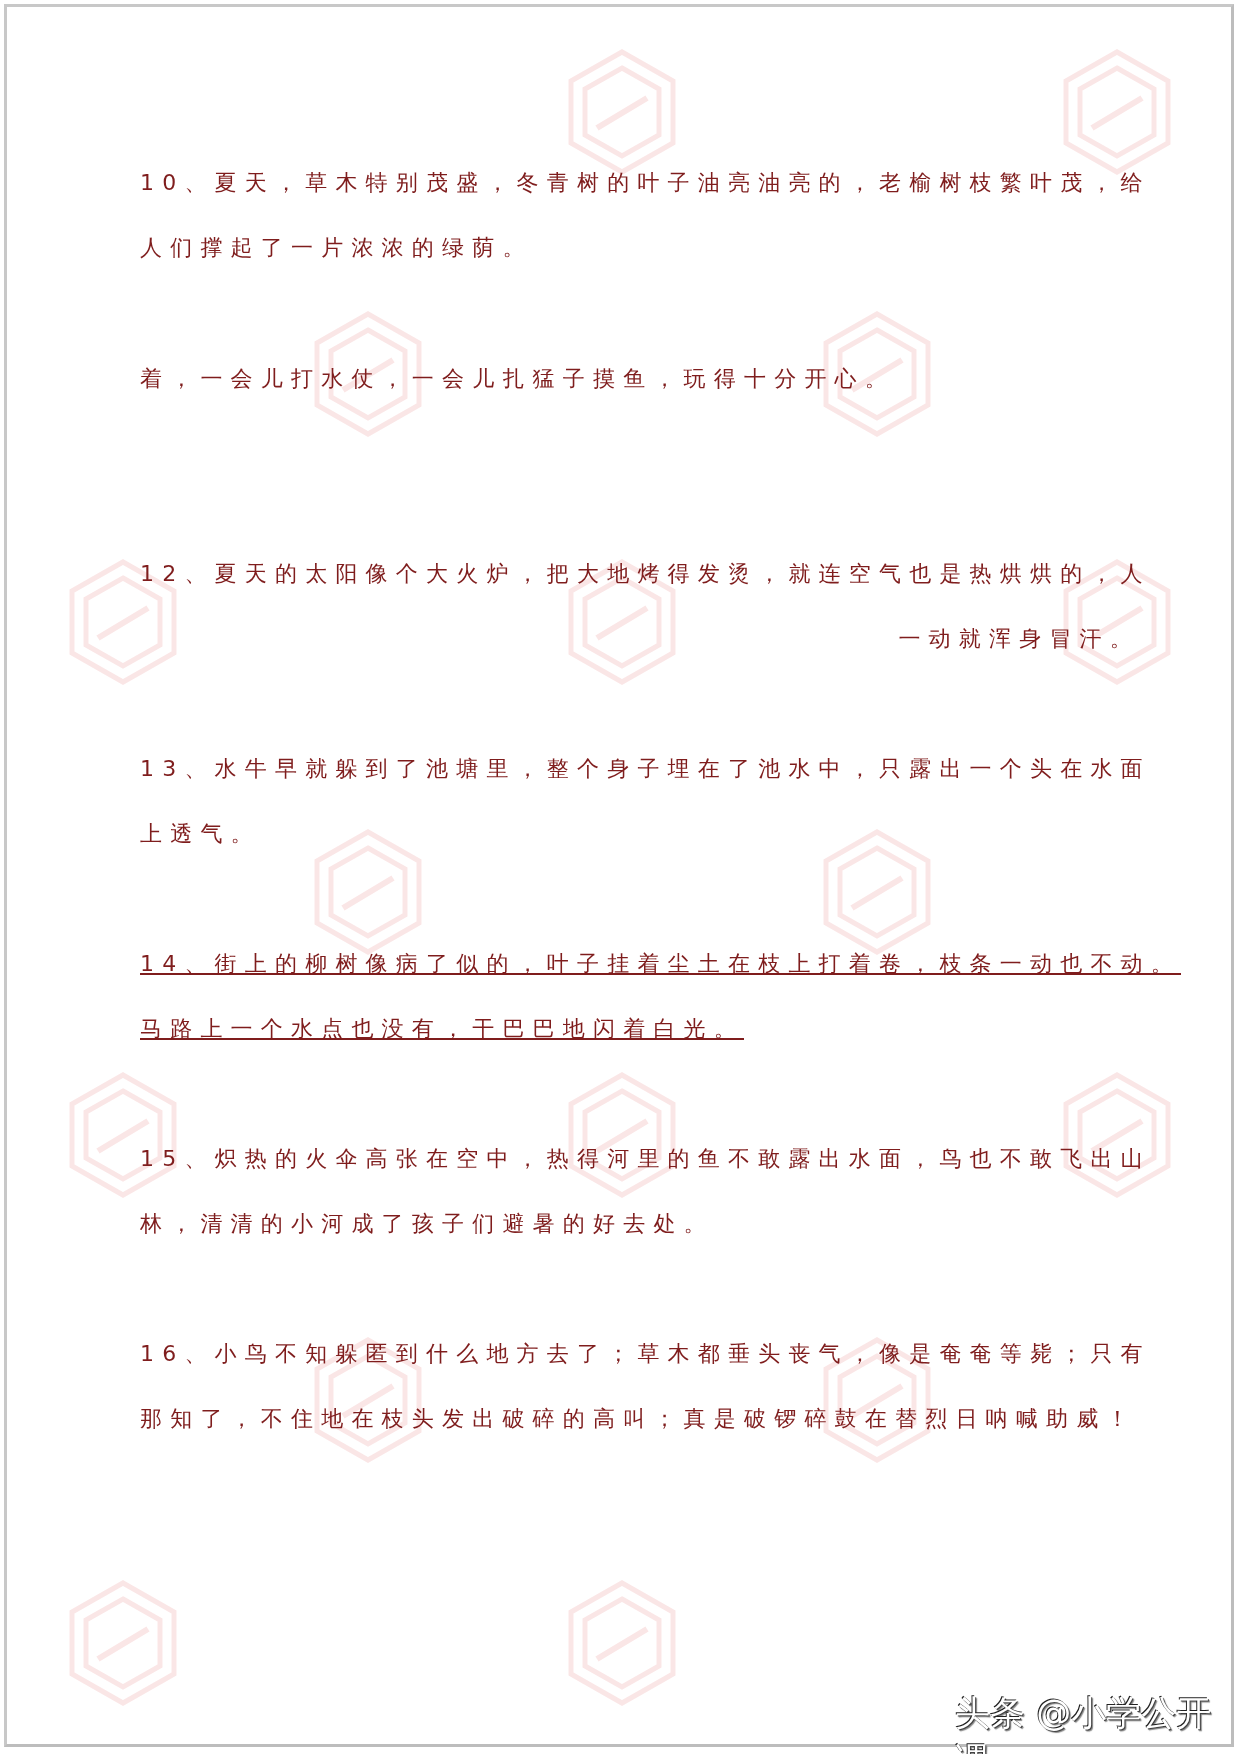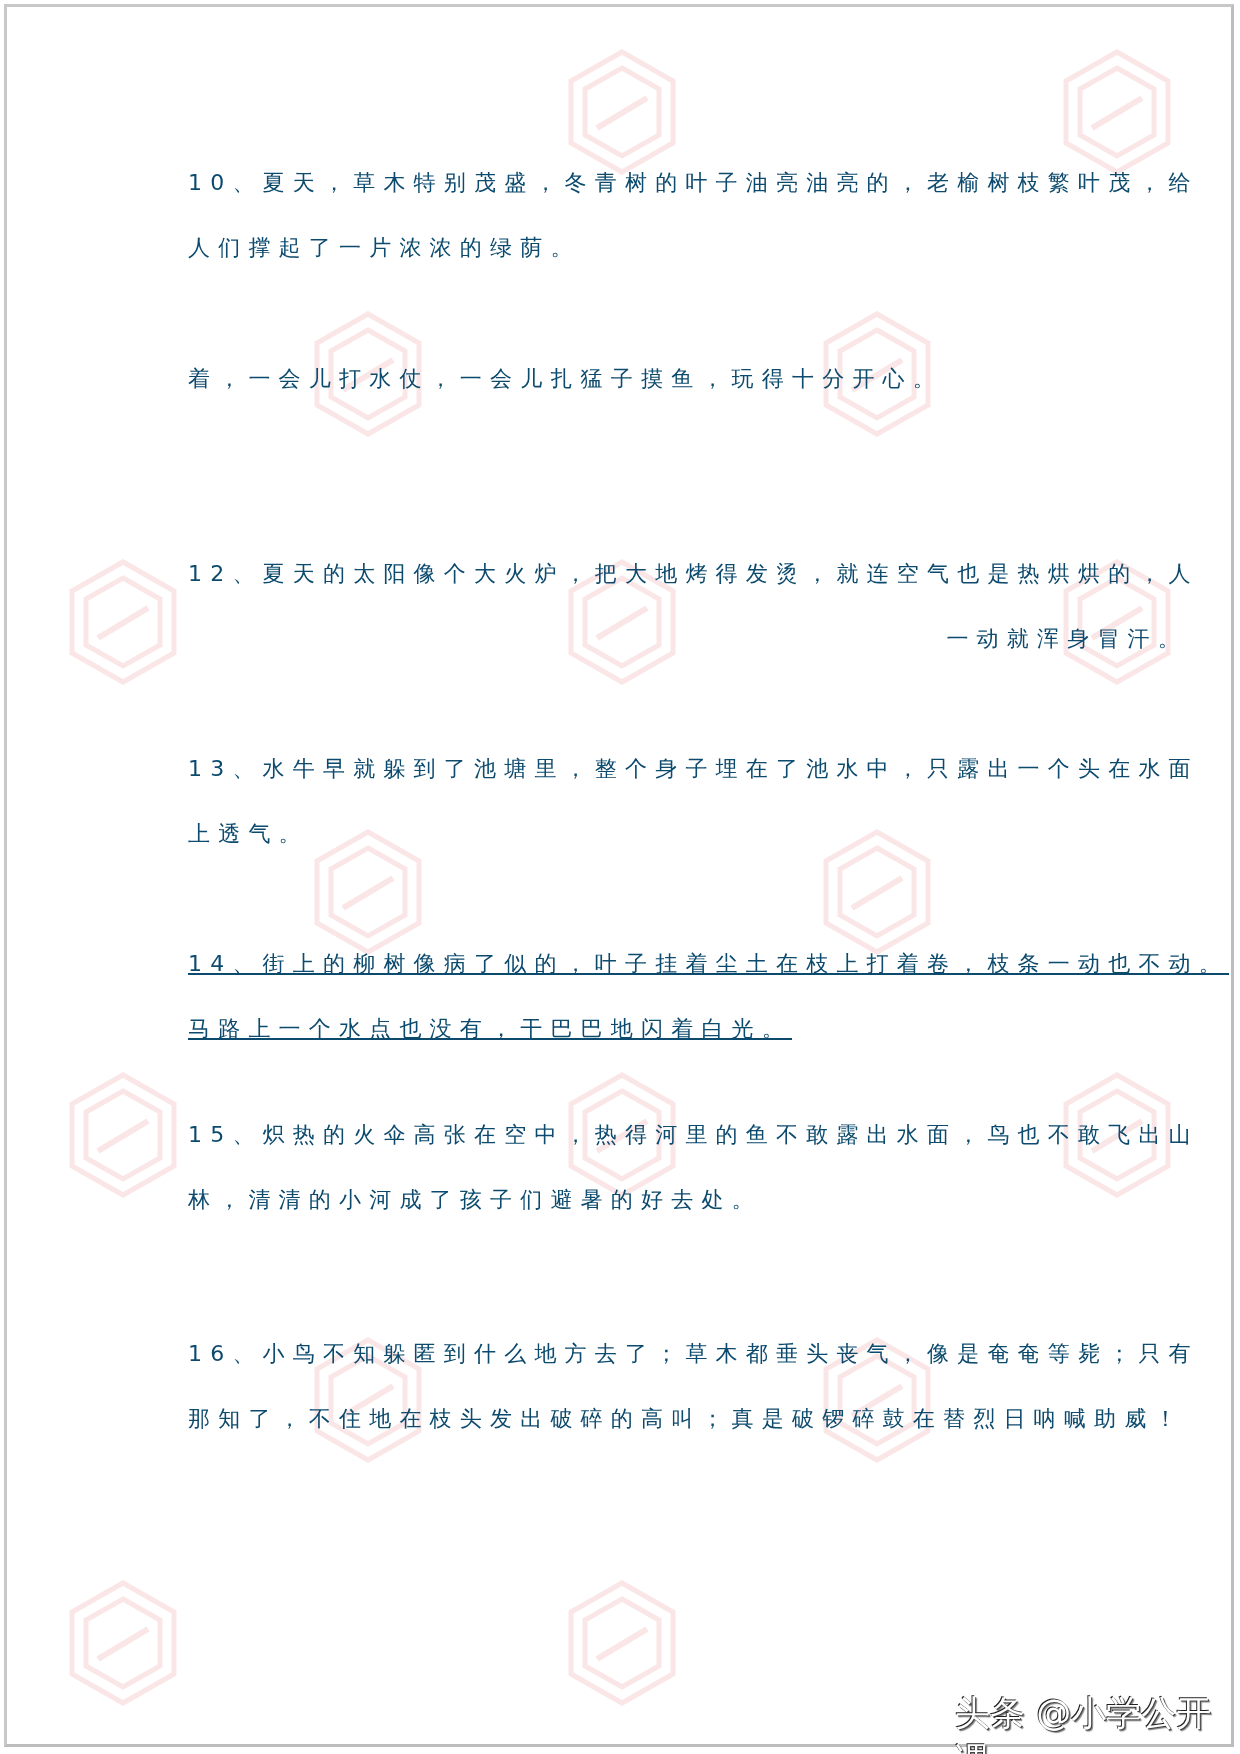--- a/index.html
+++ b/index.html
@@ -31,25 +31,24 @@
       position: absolute;
       width: 110px;
       height: 128px;
       opacity: 0.55;
     }
     .watermark svg { width: 100%; height: 100%; display: block; }
     .para {
       position: absolute;
       left: 140px;
       width: 1000px;
-      color: #0c4a6e;
+      color: #7f1d1d;
       font-size: 22px;
       letter-spacing: 8.2px;
       white-space: nowrap;
-      margin-left: 48px;
     }
     .para .line {
       display: block;
       height: 65px;
       line-height: 30px;
     }
     .signature {
       position: absolute;
       left: 955px;
       top: 1690px;
@@ -265,21 +264,21 @@
 <div class="para" style="top:754px;">
   <span class="line">13、水牛早就躲到了池塘里，整个身子埋在了池水中，只露出一个头在水面</span>
   <span class="line">上透气。</span>
 </div>
 
 <div class="para" style="top:949px;text-decoration:underline;">
   <span class="line">14、街上的柳树像病了似的，叶子挂着尘土在枝上打着卷，枝条一动也不动。</span>
   <span class="line">马路上一个水点也没有，干巴巴地闪着白光。</span>
 </div>
 
-<div class="para" style="top:1120px;">
+<div class="para" style="top:1144px;">
   <span class="line">15、炽热的火伞高张在空中，热得河里的鱼不敢露出水面，鸟也不敢飞出山</span>
   <span class="line">林，清清的小河成了孩子们避暑的好去处。</span>
 </div>
 
 <div class="para" style="top:1339px;">
   <span class="line">16、小鸟不知躲匿到什么地方去了；草木都垂头丧气，像是奄奄等毙；只有</span>
   <span class="line">那知了，不住地在枝头发出破碎的高叫；真是破锣碎鼓在替烈日呐喊助威！</span>
 </div>
 
 <div class="signature">头条 @小学公开课</div>

